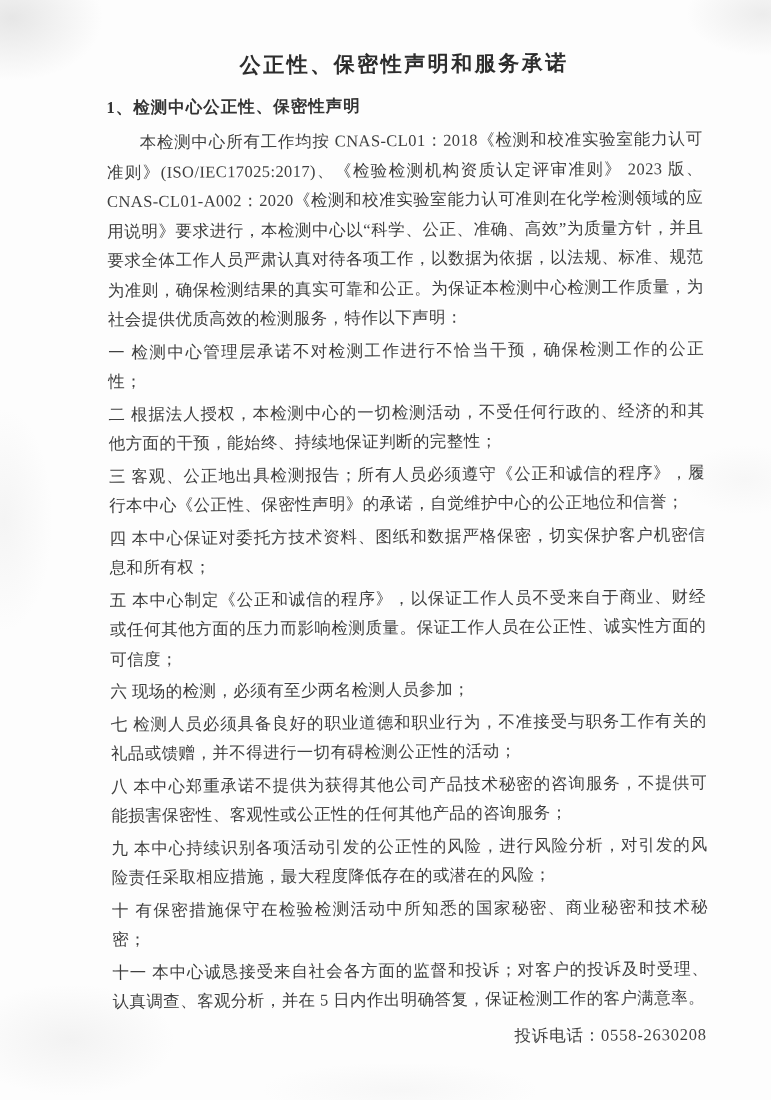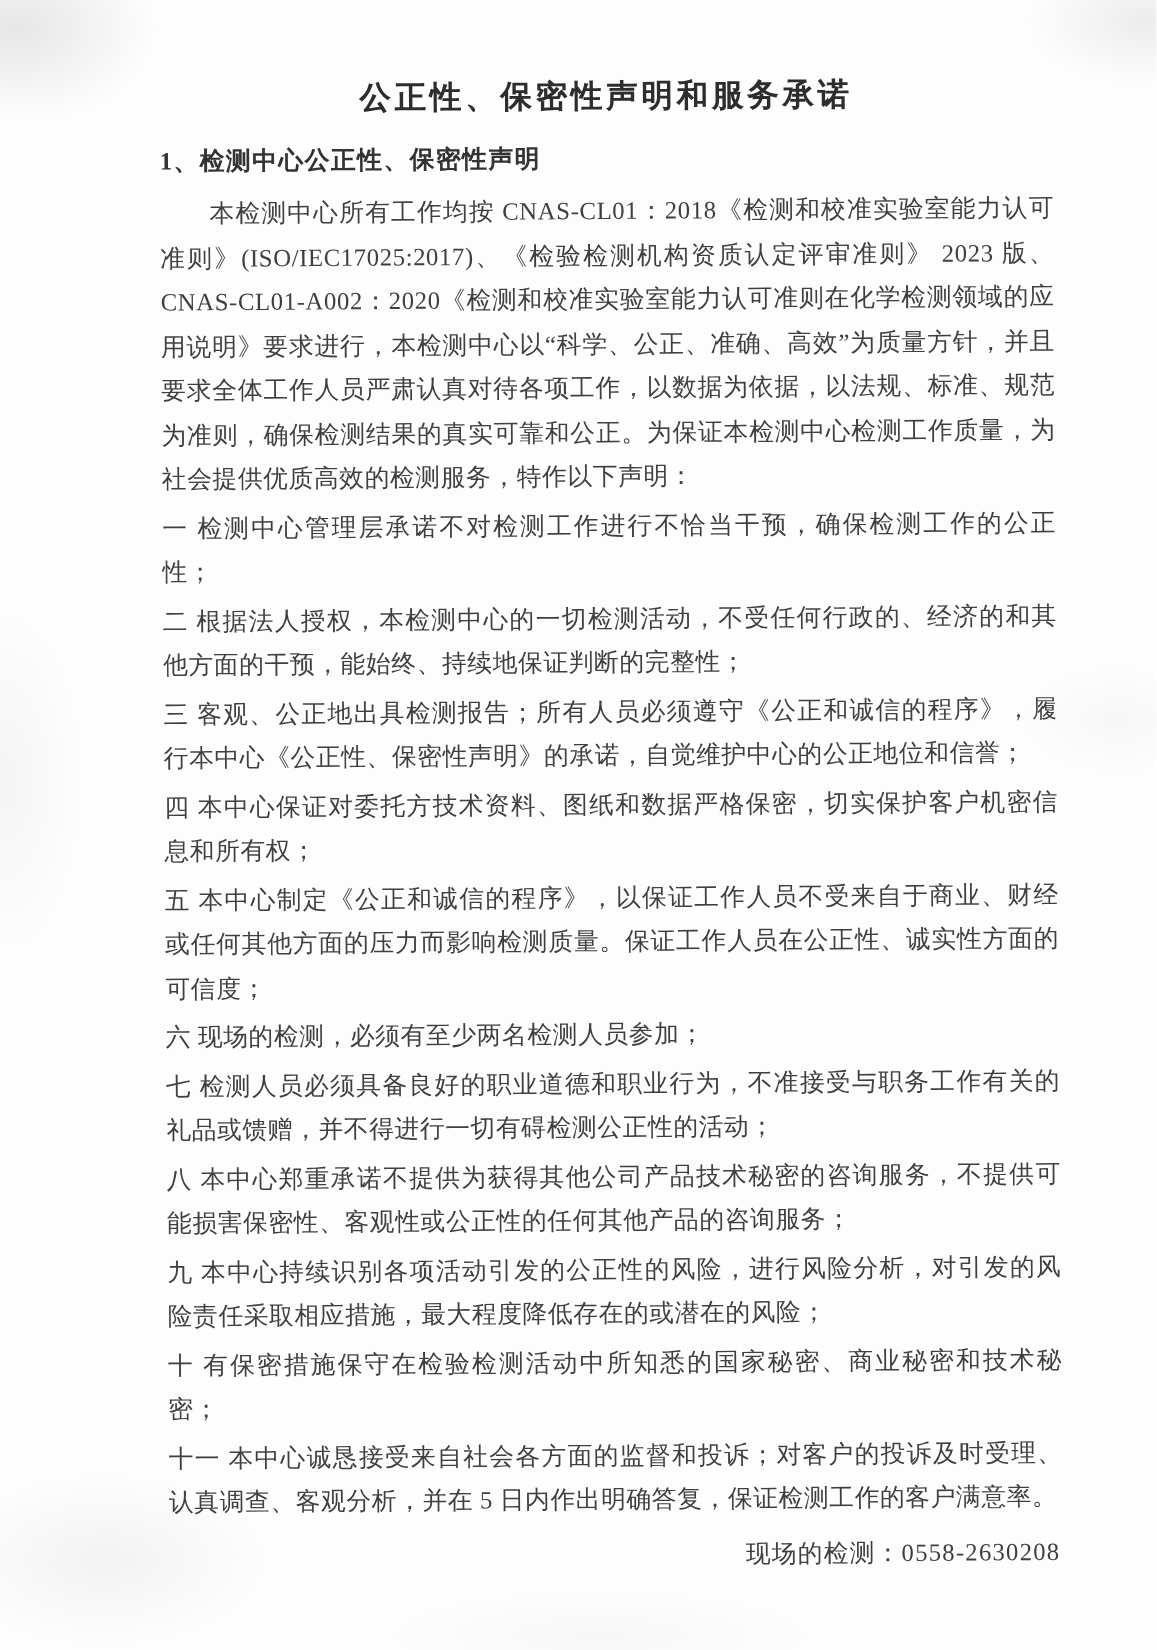--- a/index.html
+++ b/index.html
@@ -73,15 +73,15 @@
     <p class="body-par">二  根据法人授权，本检测中心的一切检测活动，不受任何行政的、经济的和其他方面的干预，能始终、持续地保证判断的完整性；</p>
     <p class="body-par">三  客观、公正地出具检测报告；所有人员必须遵守《公正和诚信的程序》，履行本中心《公正性、保密性声明》的承诺，自觉维护中心的公正地位和信誉；</p>
     <p class="body-par">四  本中心保证对委托方技术资料、图纸和数据严格保密，切实保护客户机密信息和所有权；</p>
     <p class="body-par">五  本中心制定《公正和诚信的程序》，以保证工作人员不受来自于商业、财经或任何其他方面的压力而影响检测质量。保证工作人员在公正性、诚实性方面的可信度；</p>
     <p class="body-par">六  现场的检测，必须有至少两名检测人员参加；</p>
     <p class="body-par">七  检测人员必须具备良好的职业道德和职业行为，不准接受与职务工作有关的礼品或馈赠，并不得进行一切有碍检测公正性的活动；</p>
     <p class="body-par">八  本中心郑重承诺不提供为获得其他公司产品技术秘密的咨询服务，不提供可能损害保密性、客观性或公正性的任何其他产品的咨询服务；</p>
     <p class="body-par">九  本中心持续识别各项活动引发的公正性的风险，进行风险分析，对引发的风险责任采取相应措施，最大程度降低存在的或潜在的风险；</p>
     <p class="body-par">十  有保密措施保守在检验检测活动中所知悉的国家秘密、商业秘密和技术秘密；</p>
     <p class="body-par">十一  本中心诚恳接受来自社会各方面的监督和投诉；对客户的投诉及时受理、认真调查、客观分析，并在 5 日内作出明确答复，保证检测工作的客户满意率。</p>
-    <p class="phone-line"><span>现场的检测：</span><span>0558-2630208</span></p>
+    <p class="phone-line"><span>投诉电话：</span><span>0558-2630208</span></p>
   </div>
 </div>
 
 </body></html>

